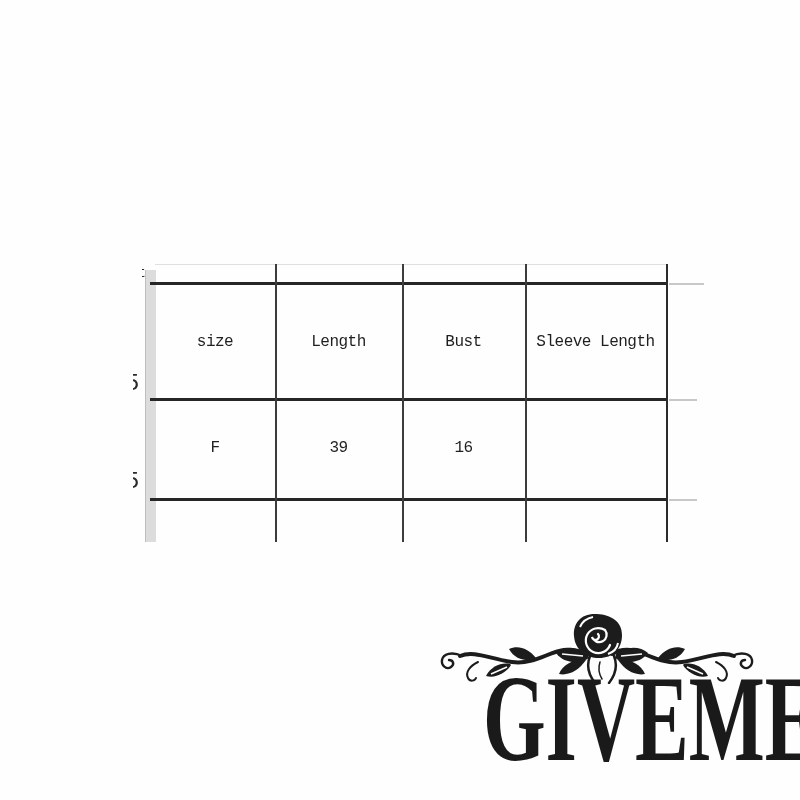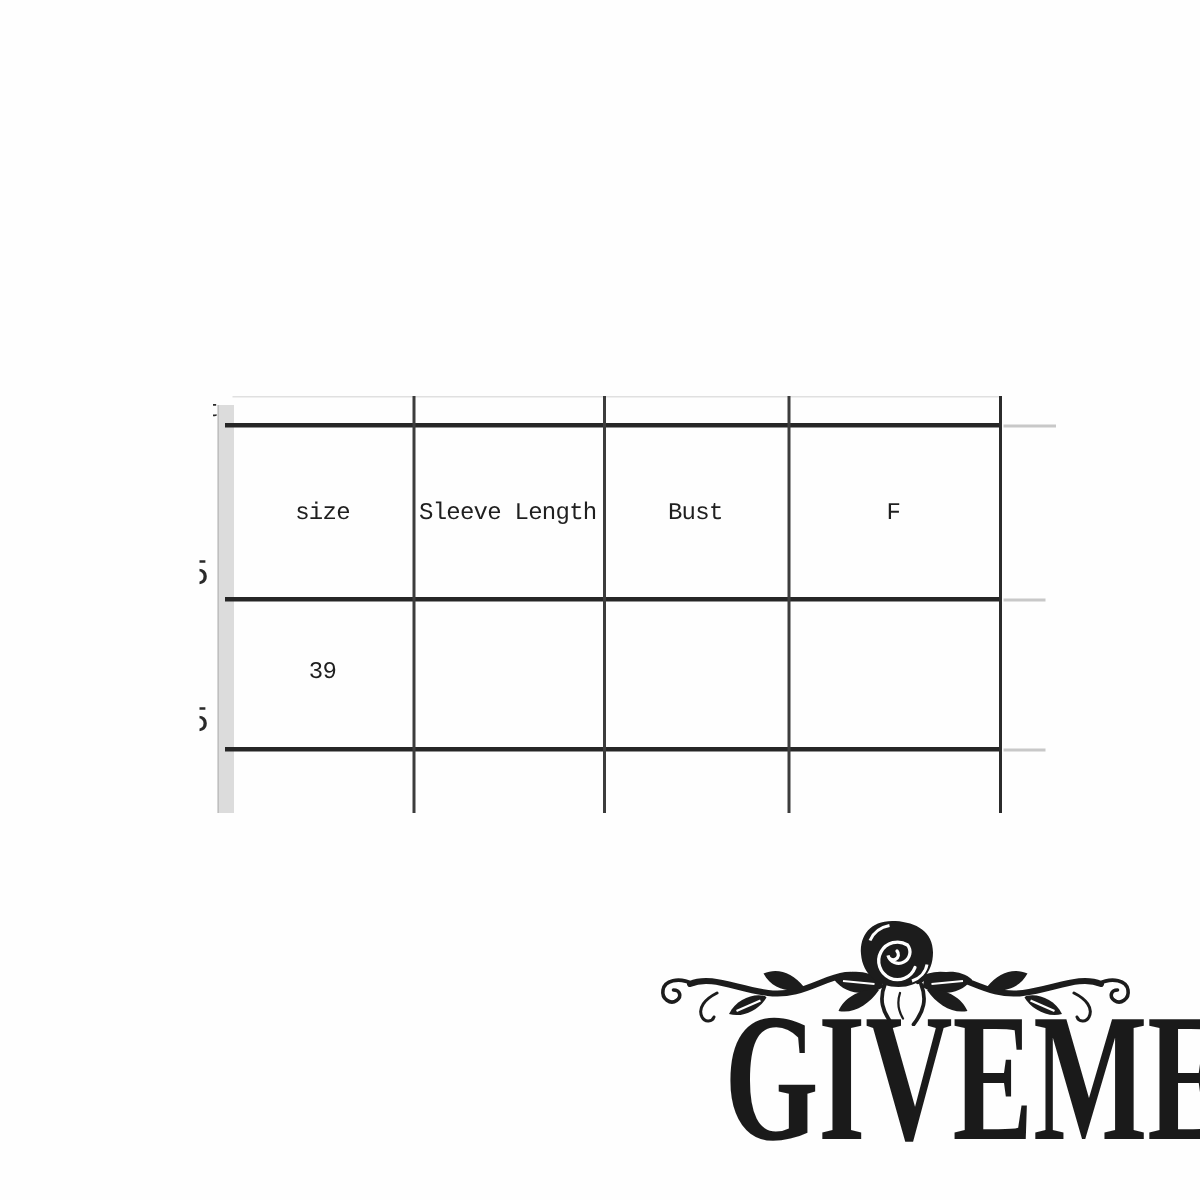--- a/index.html
+++ b/index.html
@@ -91,24 +91,26 @@
     <div class="vline v2"></div>
     <div class="vline v3"></div>
     <div class="vline vr"></div>
 
     <div class="stub s1"></div>
     <div class="stub s2"></div>
     <div class="stub s3"></div>
 
     <div class="chart-grid">
       <div class="cell">size</div>
+      <div class="cell">Length</div>
+      <div class="cell">Bust</div>
       <div class="cell">Sleeve Length</div>
-      <div class="cell">Bust</div>
       <div class="cell">F</div>
       <div class="cell">39</div>
+      <div class="cell">16</div>
     </div>
   </div>
 
   <div class="watermark">
     <svg class="wm-flourish" viewBox="0 0 340 74" xmlns="http://www.w3.org/2000/svg" aria-hidden="true">
       <g stroke="#1c1c1c" fill="#1c1c1c">
 
         <g id="halfvine">
           <path d="M152 44 C128 30 112 56 82 52 C60 49 44 40 30 46" fill="none" stroke-width="4" stroke-linecap="round"></path>
           <path d="M32 46 C22 41 13 44 12 50 C11 56 17 60 21 57 C25 54 23 50 19 50" fill="none" stroke-width="2.4" stroke-linecap="round"></path>

